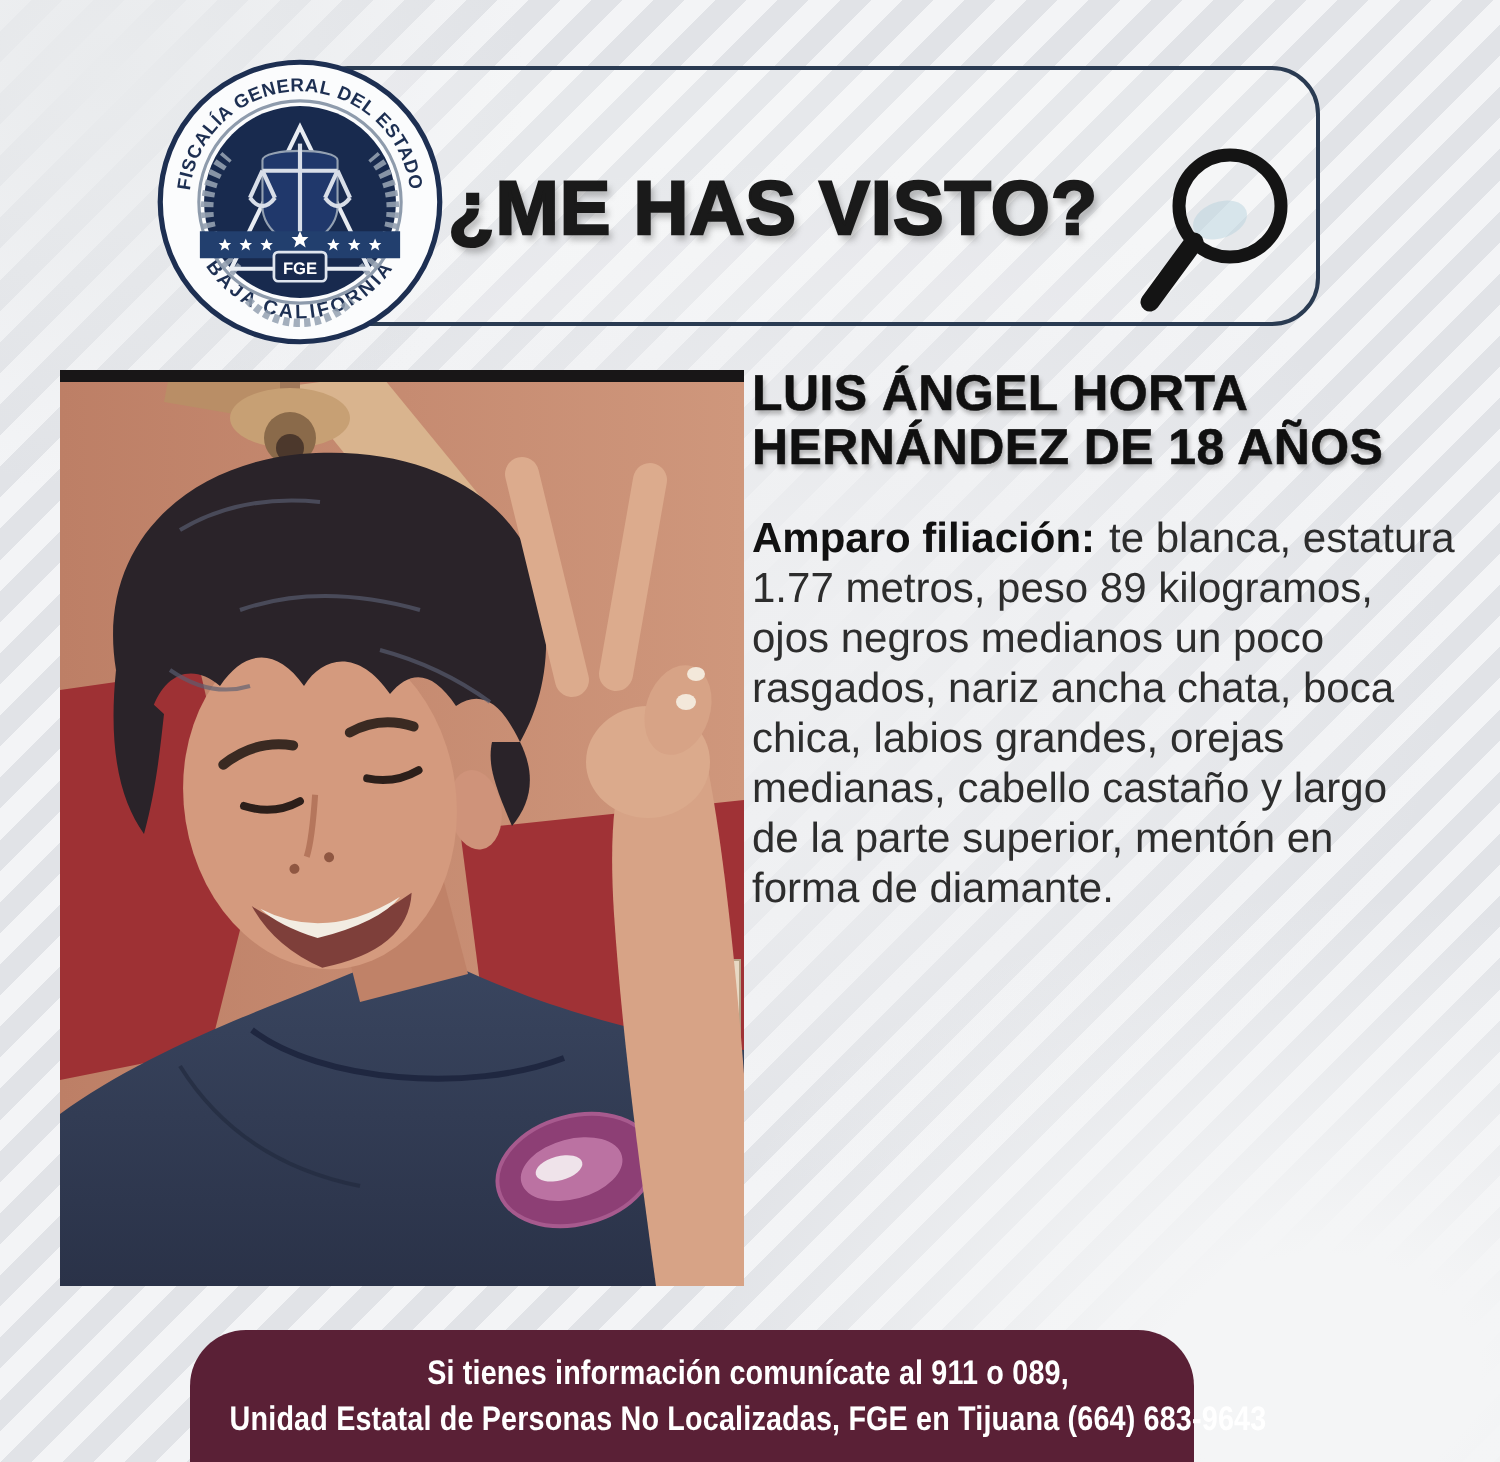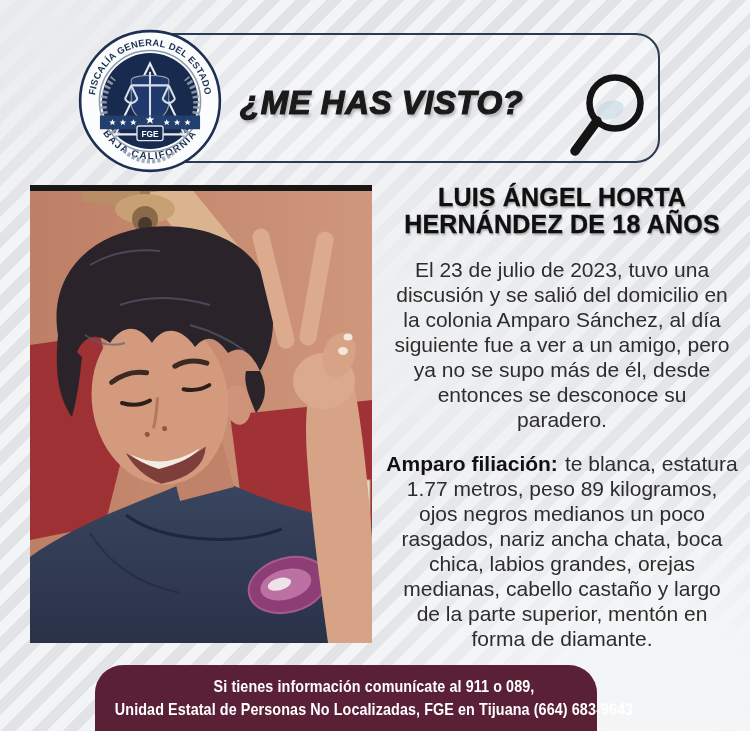--- a/index.html
+++ b/index.html
@@ -16,36 +16,35 @@
   }
   
   .frame{
     position:absolute;left:150px;top:33px;width:510px;height:130px;
     border:2px solid #2a3b52;border-radius:24px;
     background:rgba(255,255,255,.18);
     box-sizing:border-box;
   }
   .logo{position:absolute;left:77px;top:28px;width:146px;height:146px;}
   .title{
-    position:absolute;left:240px;top:86px;
-    font-size:33px;font-weight:800;line-height:1;
+    position:absolute;left:224px;top:86px;
+    font-size:38px;font-weight:800;line-height:1;
     color:#1a1a1a;letter-spacing:.5px;
     -webkit-text-stroke:1.2px #1a1a1a;
     text-shadow:2px 3px 3px rgba(70,70,70,.35);
     white-space:nowrap;
-    font-style:italic;
   }
   .magnifier{position:absolute;left:568px;top:72px;width:86px;height:90px;}
   
   .photo{
     position:absolute;left:30px;top:185px;width:342px;height:458px;
     overflow:hidden;background:#c5876e;
   }
   
-  .col{position:absolute;left:376px;top:184px;width:372px;text-align:center;color:#2d2d2d;}
+  .col{position:absolute;left:376px;top:184px;width:372px;color:#2d2d2d;}
   .pre{white-space:pre-line;}
   .name{
     margin:0;font-size:25px;line-height:27px;font-weight:800;color:#101010;
     letter-spacing:.2px;text-shadow:1px 2px 2px rgba(95,95,95,.45);
     -webkit-text-stroke:.3px #101010;
   }
   .para{margin:19px 0 0 0;font-size:21px;line-height:25px;}
   .para .lead{font-weight:bold;color:#111;margin-right:7px;}
   
   .banner{
@@ -181,27 +180,20 @@
       <ellipse cx="313" cy="166" rx="5" ry="4" fill="#f3e8da"></ellipse>
       <ellipse cx="318" cy="152" rx="4.5" ry="3.5" fill="#f3e8da"></ellipse>
 
       <rect x="0" y="0" width="342" height="6" fill="#181617"></rect>
     </svg>
   </div>
 
   <div class="col">
     <h2 class="name pre">LUIS ÁNGEL HORTA
 HERNÁNDEZ DE 18 AÑOS</h2>
-    <p class="para pre">El 23 de julio de 2023, tuvo una
-discusión y se salió del domicilio en
-la colonia Amparo Sánchez, al día
-siguiente fue a ver a un amigo, pero
-ya no se supo más de él, desde
-entonces se desconoce su
-paradero.</p>
     <p class="para pre"><span class="lead">Amparo filiación:</span><span>te blanca, estatura
 1.77 metros, peso 89 kilogramos,
 ojos negros medianos un poco
 rasgados, nariz ancha chata, boca
 chica, labios grandes, orejas
 medianas, cabello castaño y largo
 de la parte superior, mentón en
 forma de diamante.</span></p>
   </div>
 

